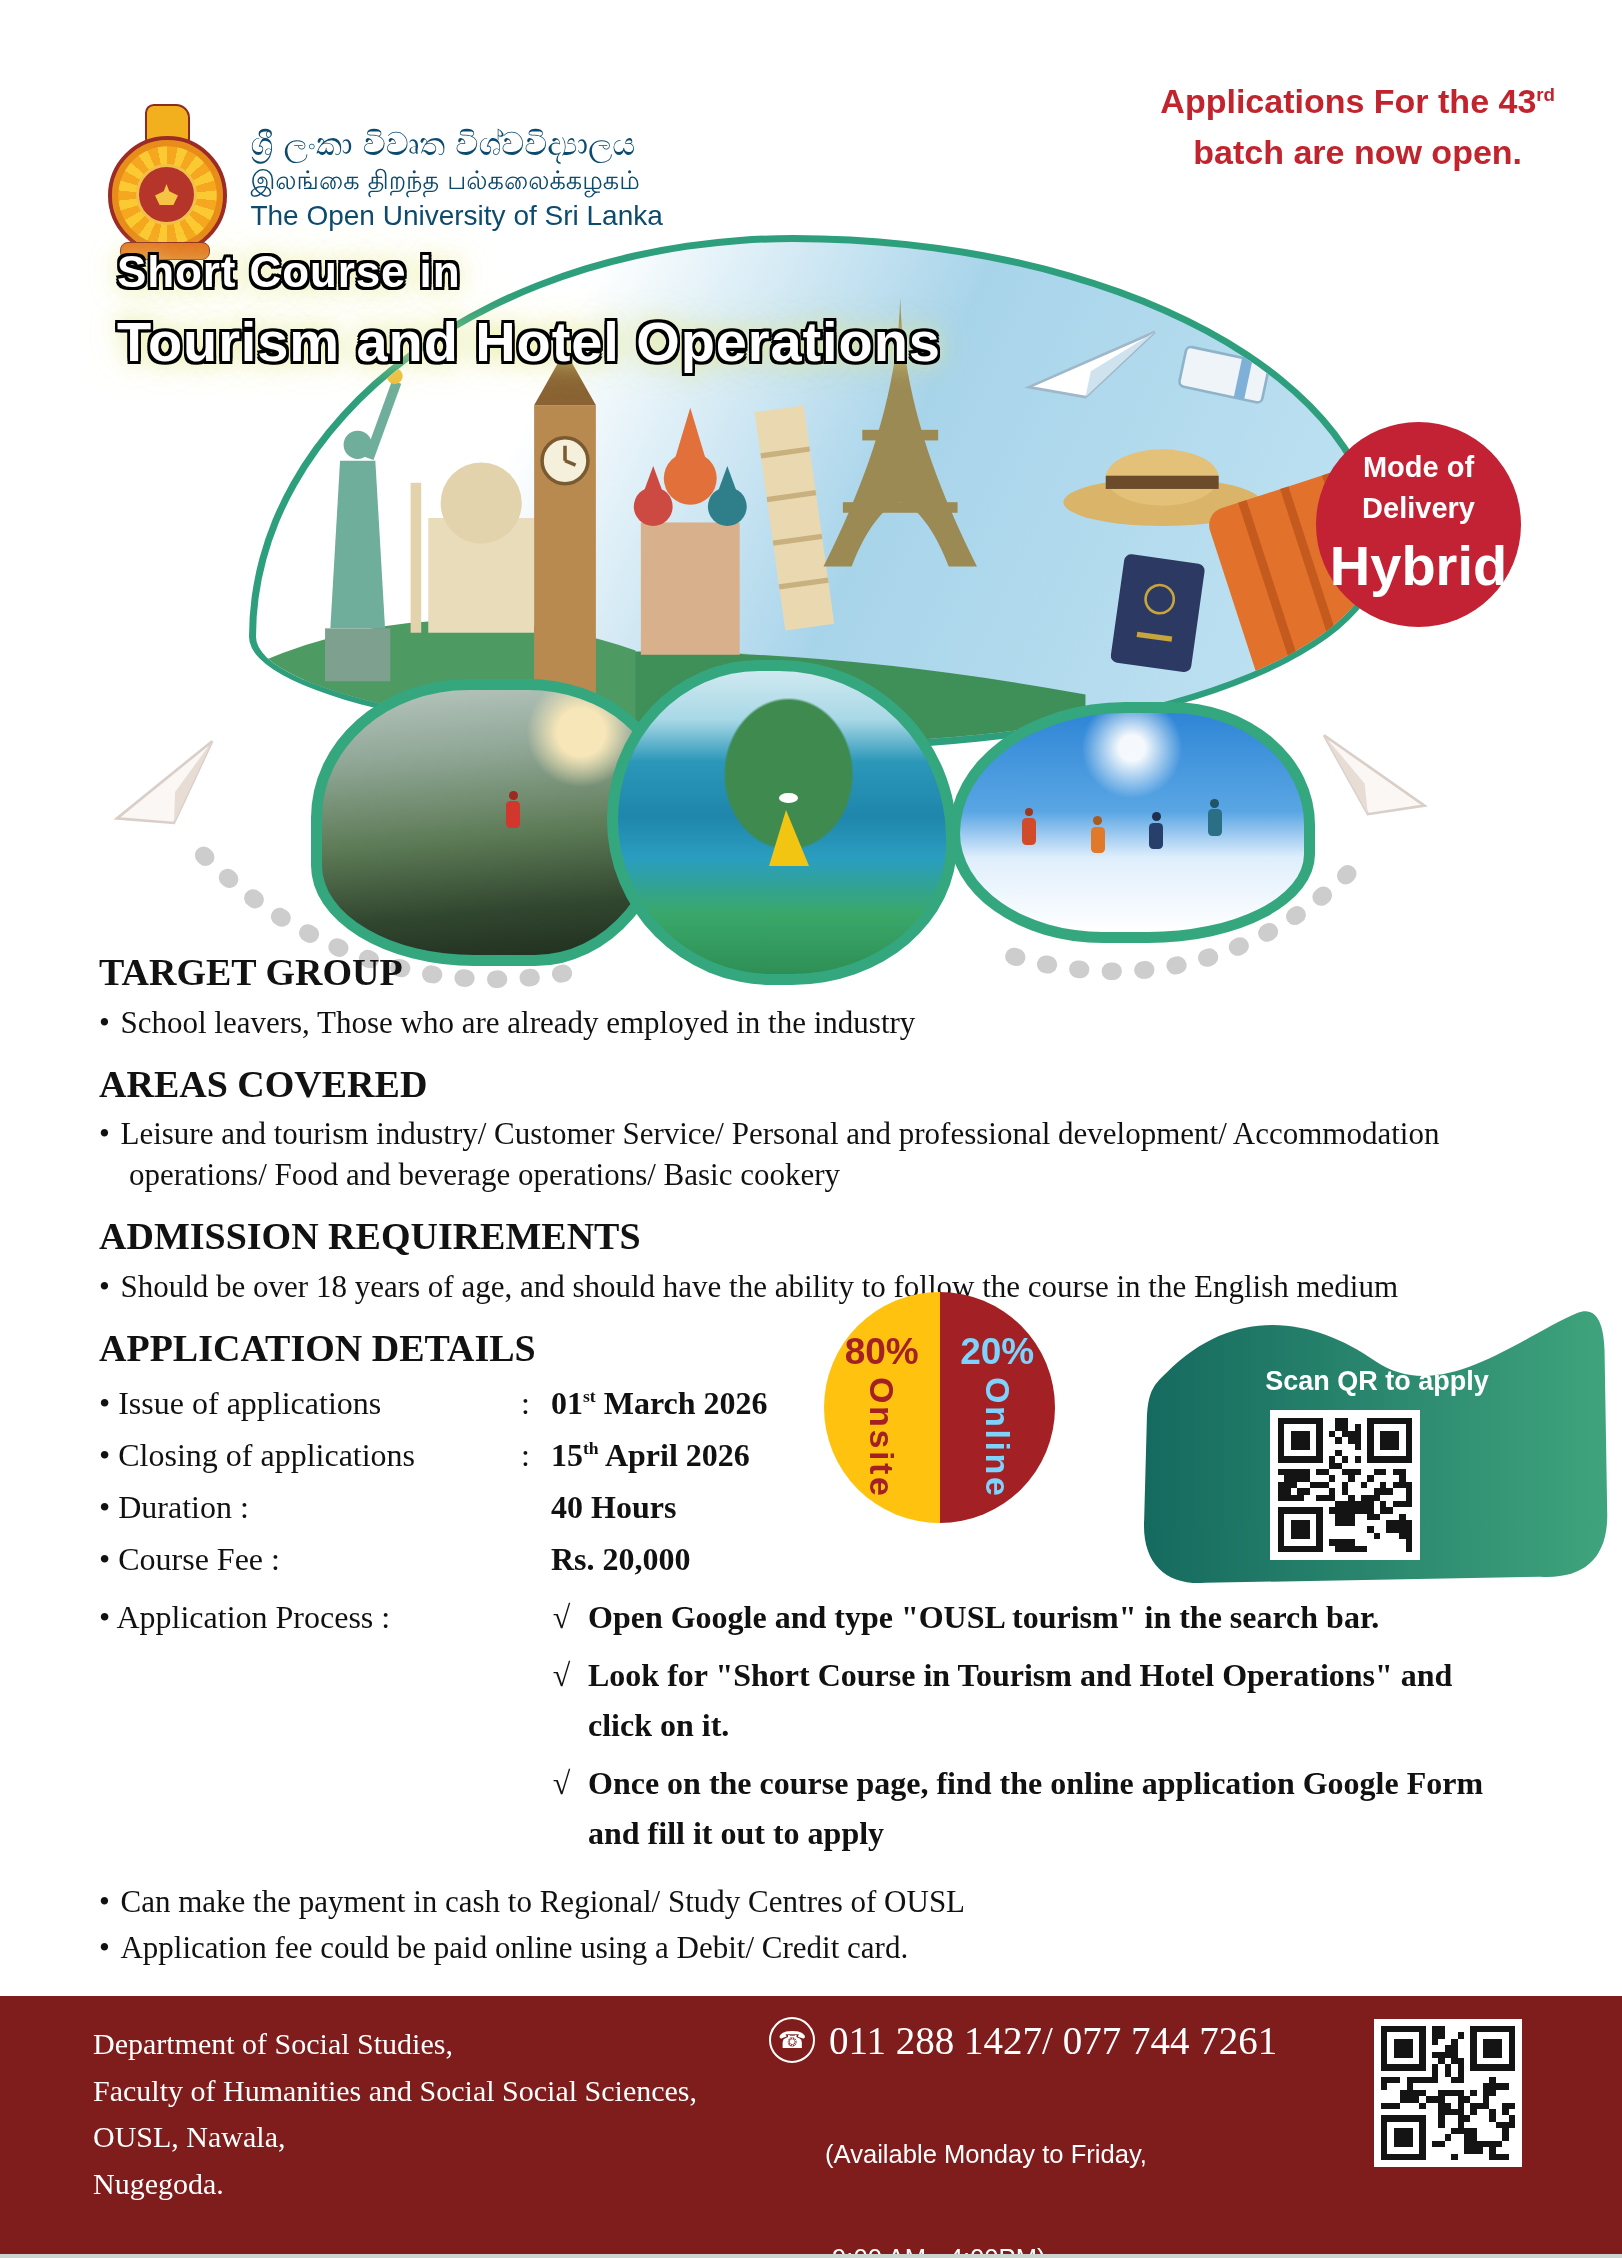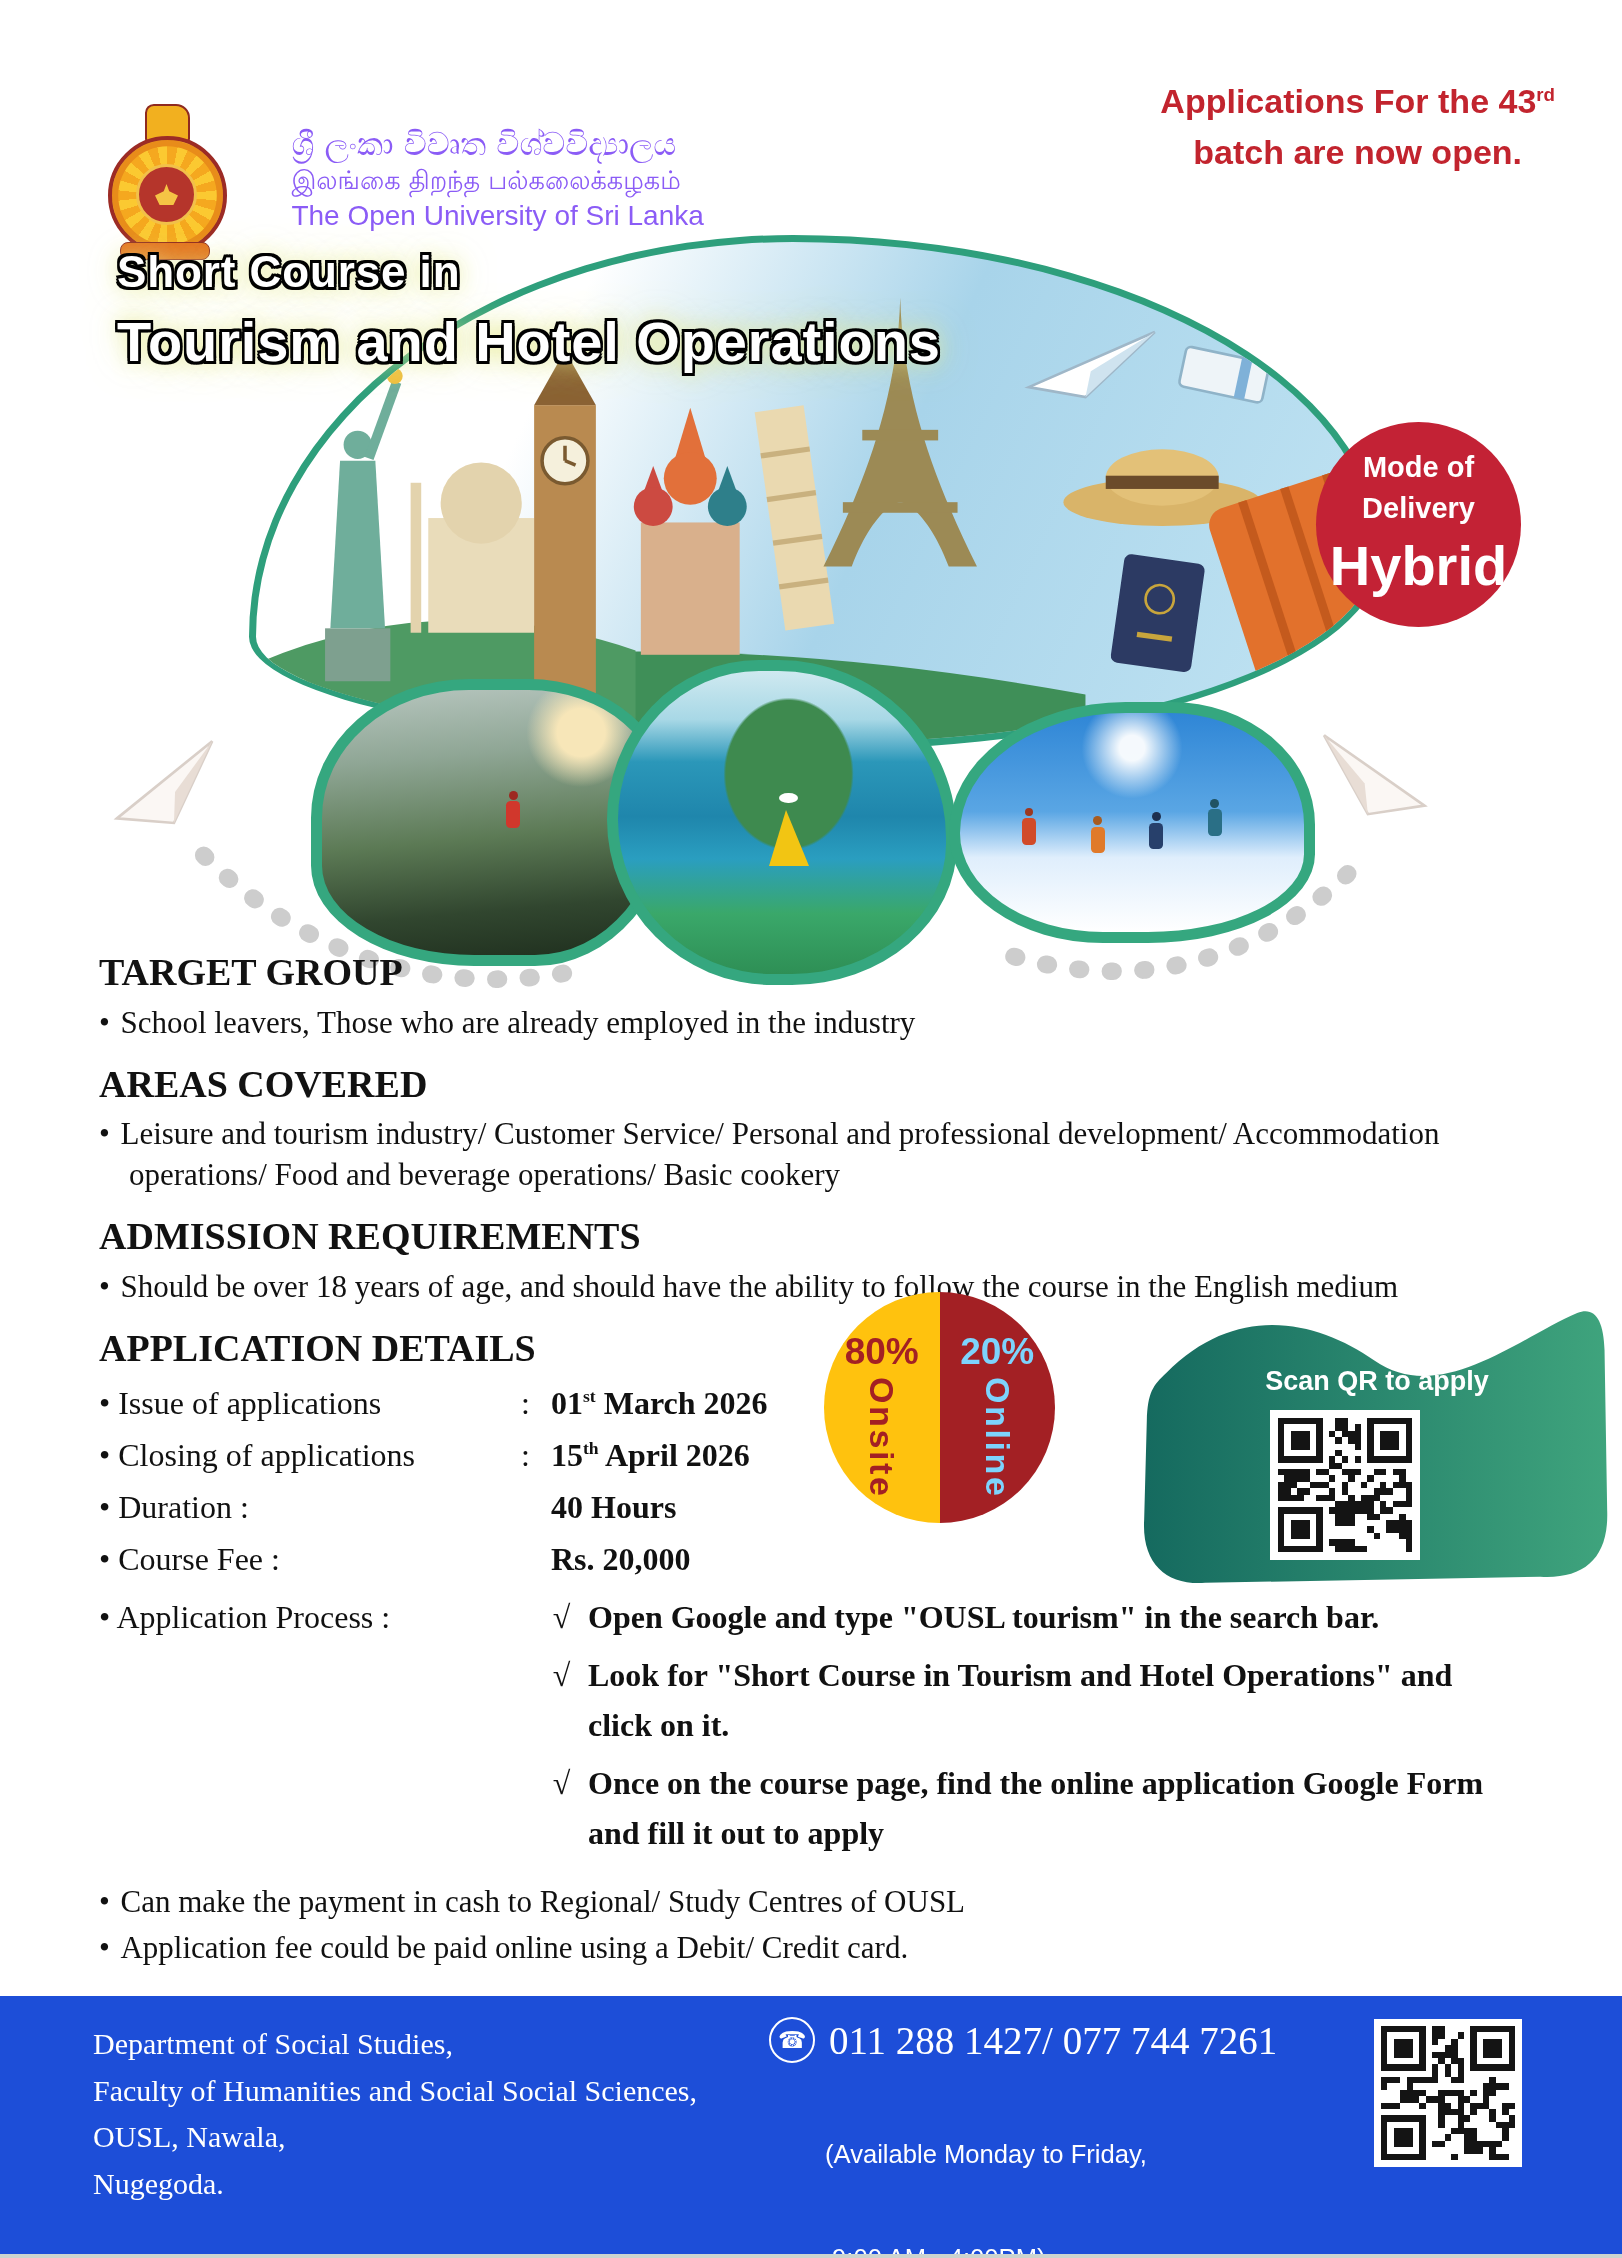--- a/index.html
+++ b/index.html
@@ -13,21 +13,21 @@
                 border:2.6px solid #8f2a20;border-radius:8.8px 14px 3.5px 3.5px;}
   .emblem .sun{position:absolute;left:8.8px;top:37px;width:111px;height:111px;border-radius:50%;
                background:repeating-conic-gradient(#f5a81f 0 12deg,#fbc931 12deg 24deg);
                border:4.4px solid #9c2b25;box-shadow:inset 0 0 0 6.2px #e88c1a;}
   .emblem .core{position:absolute;left:37px;top:65px;width:55px;height:55px;border-radius:50%;
                 background:#b5352b;border:3.5px solid #f2c04a;display:flex;align-items:center;justify-content:center;}
   .emblem .lamp{width:23px;height:21px;background:#f5c445;
                 clip-path:polygon(50% 0,62% 35%,100% 55%,80% 100%,20% 100%,0 55%,38% 35%);}
   .emblem .ribbon{position:absolute;left:21px;top:143px;width:88px;height:16px;background:#e5731f;
                   border-radius:8px;border:1.8px solid #8f2a20;}
-  .logo-text{color:#8b5cf6;margin-left:41px;}
+  .logo-text{color:#0c4a6e;}
   .logo-text .sinhala{font:32px/1.25 "DejaVu Sans","Liberation Sans",sans-serif;}
   .logo-text .tamil{font:25.6px/1.3 "DejaVu Sans","Liberation Sans",sans-serif;}
   .logo-text .english{font:28px/1.25 "Liberation Sans",sans-serif;}
 
   .announcement{position:absolute;right:67px;top:76px;text-align:center;color:#c2242e;
                 font:bold 34px/1.5 "Liberation Sans",sans-serif;z-index:9;}
   .announcement sup{font-size:.55em;line-height:0;}
 
   
   .title{position:absolute;left:117px;top:247px;z-index:10;color:#fff;
@@ -100,21 +100,21 @@
 
   
   .qr-panel{position:absolute;left:1138px;top:1288px;width:478px;height:311px;z-index:5;}
   .qr-panel .label{position:absolute;left:0;top:78px;width:100%;text-align:center;color:#fff;
                    font:bold 27px "Liberation Sans",sans-serif;}
   .qr-box{position:absolute;left:132px;top:122px;width:150px;height:150px;background:#fff;padding:8px;box-sizing:border-box;}
   .qr-code{width:100%;height:100%;background:#fff;}
   .qm{background:#141414;}
 
   
-  .footer{position:absolute;left:0;top:1996px;width:1622px;height:263px;background:#1d4ed8;color:#fff;z-index:20;}
+  .footer{position:absolute;left:0;top:1996px;width:1622px;height:263px;background:#7f1d1d;color:#fff;z-index:20;}
   .addr{position:absolute;left:93px;top:25px;font-size:30px;line-height:1.55;}
   .contact{position:absolute;left:769px;top:21px;}
   .crow{display:flex;align-items:center;gap:14px;}
   .cicon{width:42px;height:42px;border:2.6px solid #fff;border-radius:50%;display:flex;align-items:center;
          justify-content:center;font:23px "DejaVu Sans",sans-serif;flex:0 0 auto;}
   .phone-text{font-size:39px;}
   .avail{margin:5.3px 0 8.8px 56px;font:25.6px/1.35 "Liberation Sans",sans-serif;white-space:pre;}
   .footer .qr-box2{position:absolute;left:1374px;top:23px;width:148px;height:148px;background:#fff;padding:7px;box-sizing:border-box;}
   .page::after{content:"";position:absolute;left:0;bottom:0;width:100%;height:4.4px;background:#ccd4cf;z-index:21;}
 </style>

